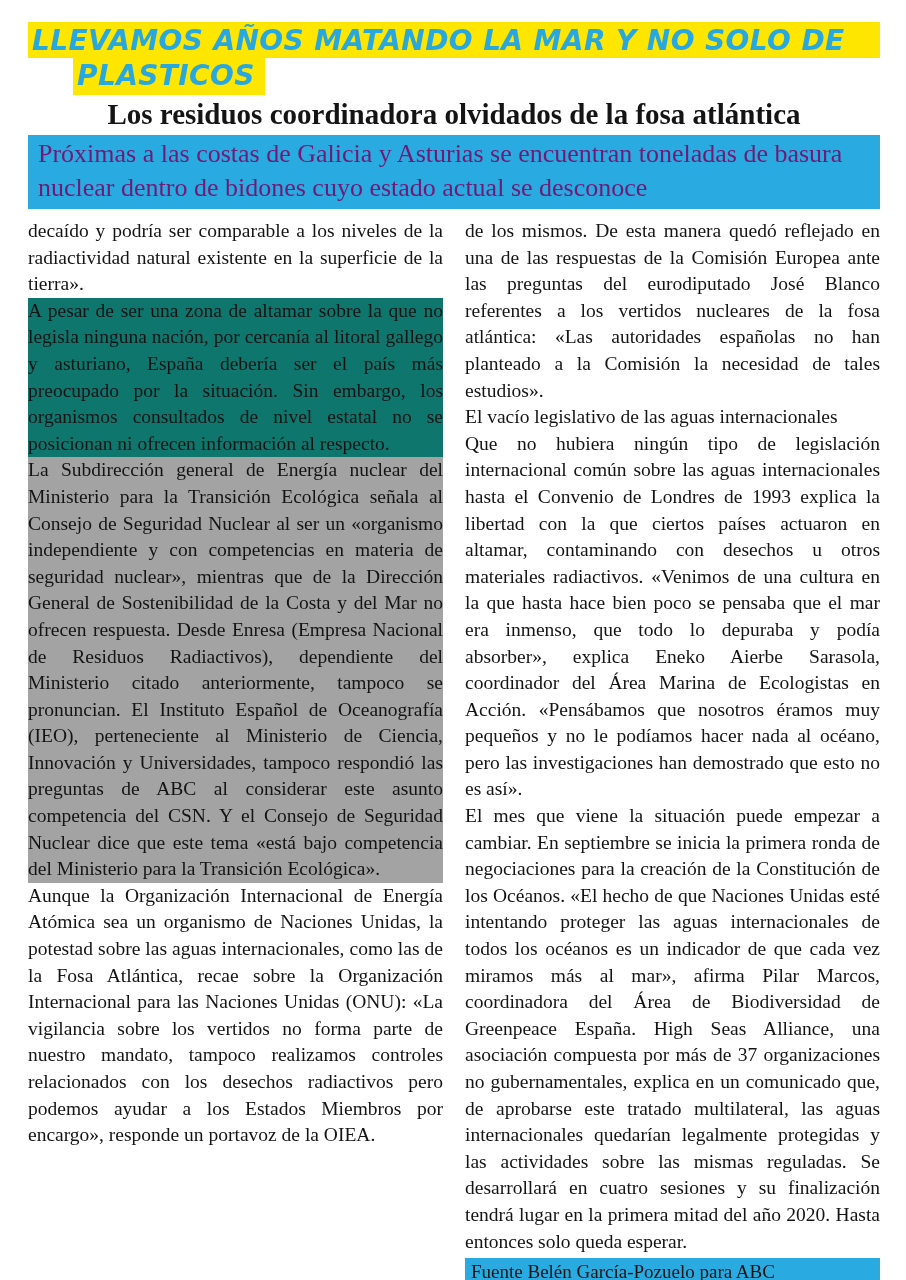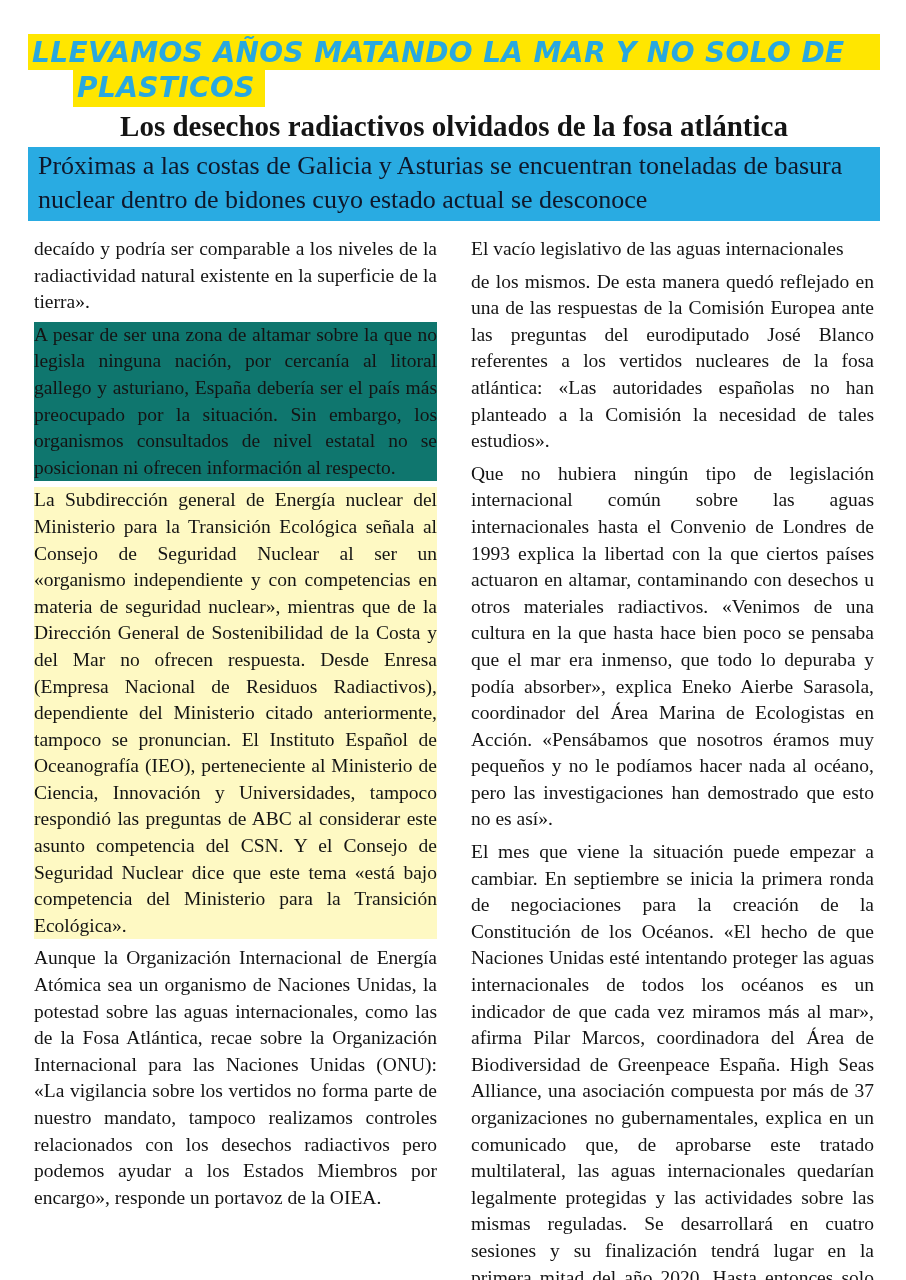--- a/index.html
+++ b/index.html
@@ -8,21 +8,21 @@
     width: 906px;
     height: 1280px;
     background: #ffffff;
     font-family: "Liberation Serif", serif;
     color: #141414;
     overflow: hidden;
   }
   .page {
     width: 906px;
     height: 1280px;
-    padding: 34px 26px 0 28px;
+    padding: 22px 26px 0 28px;
   }
 
   
   .banner {
     font-family: "DejaVu Sans", sans-serif;
     font-weight: bold;
     font-style: italic;
     font-size: 28px;
     line-height: 35px;
     letter-spacing: 0.4px;
@@ -46,43 +46,43 @@
     font-size: 29px;
     font-weight: bold;
     text-align: center;
     margin: 3px 0 4px 0;
     letter-spacing: 0px;
   }
 
   
   .subtitle {
     background: #29abe2;
-    color: #0f172a;
+    color: #701a75;
     font-size: 26px;
     line-height: 34px;
     padding: 2px 10px 4px 10px;
     margin: 0 0 9px 0;
   }
 
   
   .columns {
     display: flex;
     gap: 22px;
   }
   .col {
     flex: 1 1 0;
     font-size: 19.5px;
     line-height: 26.6px;
     text-align: justify;
     hyphens: auto;
     -webkit-hyphens: auto;
   }
-  .col p { margin: 6px; }
+  .col p { margin: 0; }
   .hl-green  { background: #0f766e; }
-  .hl-yellow { background: #fef9c3; }
+  .hl-yellow { background: #a3a3a3; }
 
   
   .footer {
     background: #29abe2;
     margin-top: 3px;
     font-size: 19px;
     line-height: 25px;
     padding: 1px 6px 2px 6px;
     text-align: left;
   }
@@ -90,36 +90,36 @@
 </head>
 <body>
 
 <div class="page">
 
   <h1 class="banner">
     <span class="line1">LLEVAMOS AÑOS MATANDO LA MAR Y NO SOLO DE</span>
     <span class="line2">PLASTICOS</span>
   </h1>
 
-  <h2 class="headline">Los desechos radiactivos olvidados de la fosa atlántica</h2>
+  <h2 class="headline">Los residuos coordinadora olvidados de la fosa atlántica</h2>
 
   <div class="subtitle">Próximas a las costas de Galicia y Asturias se encuentran toneladas de basura nuclear dentro de bidones cuyo estado actual se desconoce</div>
 
   <div class="columns">
 
     <div class="col">
       <p>decaído y podría ser comparable a los niveles de la radiactividad natural existente en la superficie de la tierra».</p>
       <p class="hl-green">A pesar de ser una zona de altamar sobre la que no legisla ninguna nación, por cercanía al litoral gallego y asturiano, España debería ser el país más preocupado por la situación. Sin embargo, los organismos consultados de nivel estatal no se posicionan ni ofrecen información al respecto.</p>
       <p class="hl-yellow">La Subdirección general de Energía nuclear del Ministerio para la Transición Ecológica señala al Consejo de Seguridad Nuclear al ser un «organismo independiente y con competencias en materia de seguridad nuclear», mientras que de la Dirección General de Sostenibilidad de la Costa y del Mar no ofrecen respuesta. Desde Enresa (Empresa Nacional de Residuos Radiactivos), dependiente del Ministerio citado anteriormente, tampoco se pronuncian. El Instituto Español de Oceanografía (IEO), perteneciente al Ministerio de Ciencia, Innovación y Universidades, tampoco respondió las preguntas de ABC al considerar este asunto competencia del CSN. Y el Consejo de Seguridad Nuclear dice que este tema «está bajo competencia del Ministerio para la Transición Ecológica».</p>
       <p>Aunque la Organización Internacional de Energía Atómica sea un organismo de Naciones Unidas, la potestad sobre las aguas internacionales, como las de la Fosa Atlántica, recae sobre la Organización Internacional para las Naciones Unidas (ONU): «La vigilancia sobre los vertidos no forma parte de nuestro mandato, tampoco realizamos controles relacionados con los desechos radiactivos pero podemos ayudar a los Estados Miembros por encargo», responde un portavoz de la OIEA.</p>
     </div>
 
     <div class="col">
+      <p>de los mismos. De esta manera quedó reflejado en una de las respuestas de la Comisión Europea ante las preguntas del eurodiputado José Blanco referentes a los vertidos nucleares de la fosa atlántica: «Las autoridades españolas no han planteado a la Comisión la necesidad de tales estudios».</p>
       <p>El vacío legislativo de las aguas internacionales</p>
-      <p>de los mismos. De esta manera quedó reflejado en una de las respuestas de la Comisión Europea ante las preguntas del eurodiputado José Blanco referentes a los vertidos nucleares de la fosa atlántica: «Las autoridades españolas no han planteado a la Comisión la necesidad de tales estudios».</p>
       <p>Que no hubiera ningún tipo de legislación internacional común sobre las aguas internacionales hasta el Convenio de Londres de 1993 explica la libertad con la que ciertos países actuaron en altamar, contaminando con desechos u otros materiales radiactivos. «Venimos de una cultura en la que hasta hace bien poco se pensaba que el mar era inmenso, que todo lo depuraba y podía absorber», explica Eneko Aierbe Sarasola, coordinador del Área Marina de Ecologistas en Acción. «Pensábamos que nosotros éramos muy pequeños y no le podíamos hacer nada al océano, pero las investigaciones han demostrado que esto no es así».</p>
       <p>El mes que viene la situación puede empezar a cambiar. En septiembre se inicia la primera ronda de negociaciones para la creación de la Constitución de los Océanos. «El hecho de que Naciones Unidas esté intentando proteger las aguas internacionales de todos los océanos es un indicador de que cada vez miramos más al mar», afirma Pilar Marcos, coordinadora del Área de Biodiversidad de Greenpeace España. High Seas Alliance, una asociación compuesta por más de 37 organizaciones no gubernamentales, explica en un comunicado que, de aprobarse este tratado multilateral, las aguas internacionales quedarían legalmente protegidas y las actividades sobre las mismas reguladas. Se desarrollará en cuatro sesiones y su finalización tendrá lugar en la primera mitad del año 2020. Hasta entonces solo queda esperar.</p>
 
       <div class="footer">
         <div>Fuente Belén García-Pozuelo para ABC</div>
 
       </div>
     </div>
 
   </div>

